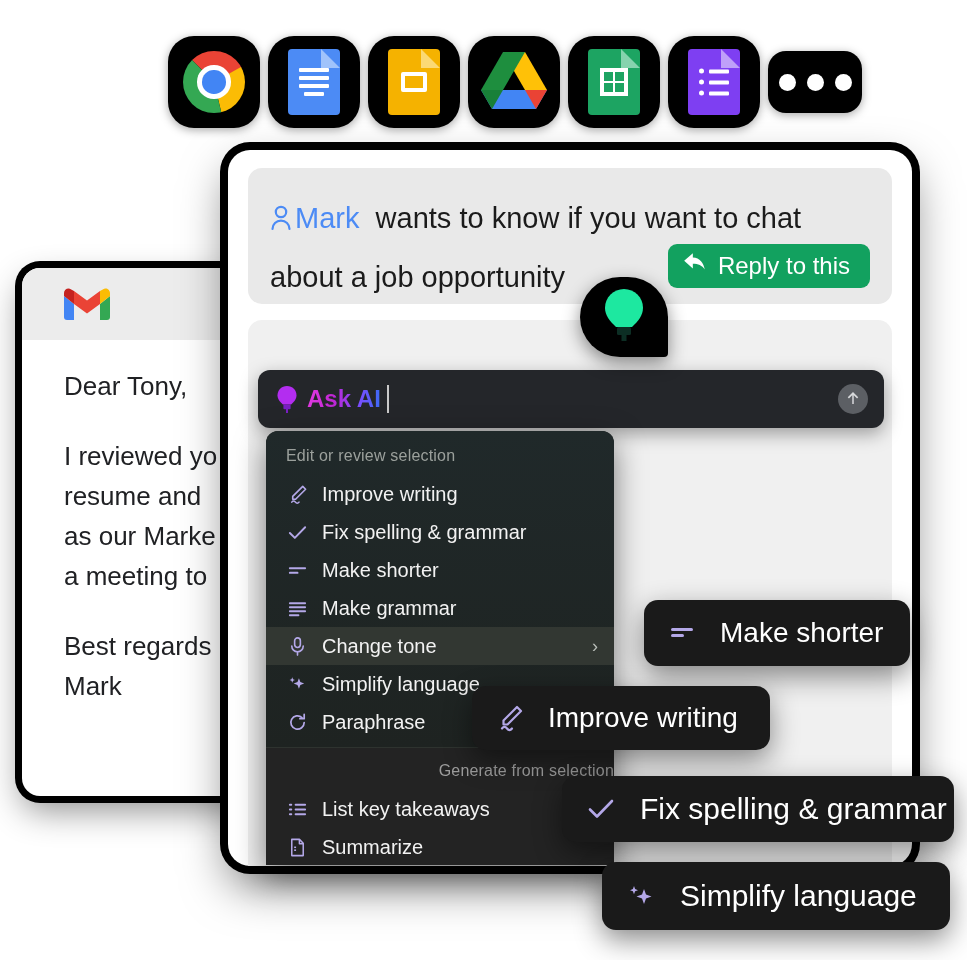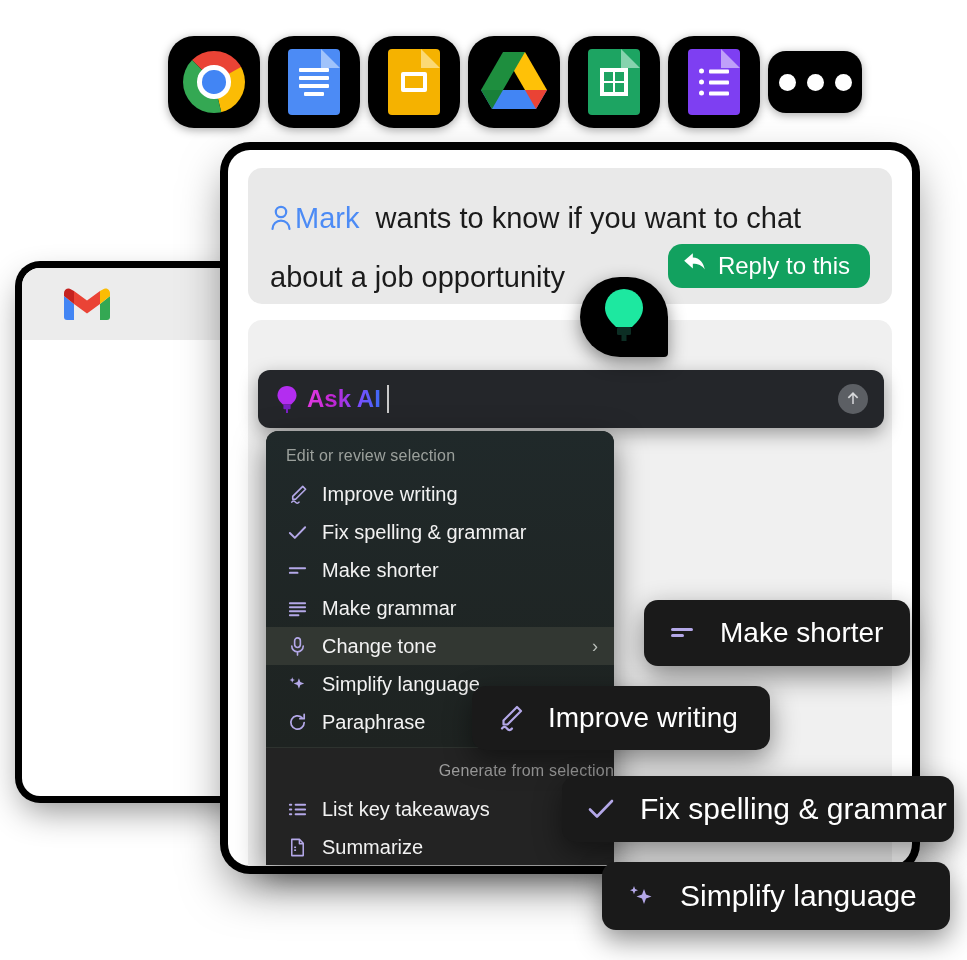--- a/index.html
+++ b/index.html
@@ -74,21 +74,21 @@
   
   .notif {
     position: absolute; left: 20px; top: 18px; width: 644px; height: 136px;
     background: #E9E9E9; border-radius: 14px; padding: 22px 22px 0 22px;
   }
   .notif-text { font-size: 29px; line-height: 56px; color: #1b1b1b; }
   .notif-text .who { color: #4C8BF5; font-weight: 400; }
   .person-ico { display: inline-block; vertical-align: -3px; margin-right: 3px; }
   .reply-btn {
     position: absolute; right: 22px; bottom: 16px;
-    background: #12A15F; color: #fff; border: none; border-radius: 14px;
+    background: #12A15F; color: #fff; border: none; border-radius: 9px;
     height: 44px; padding: 0 20px 0 14px; display: flex; align-items: center; gap: 10px;
     font-size: 24px; font-family: "Liberation Sans", sans-serif; cursor: pointer;
   }
   .reply-btn svg { width: 26px; height: 26px; }
 
   
   .content-area {
     position: absolute; left: 20px; top: 170px; width: 644px; height: 586px;
     background: #F0F0F0; border-radius: 14px;
   }
@@ -262,20 +262,33 @@
         <svg viewBox="0 0 46 34">
           <path d="M3 33h7V17L0 9v21a3 3 0 0 0 3 3z" fill="#4285F4"></path>
           <path d="M36 33h7a3 3 0 0 0 3-3V9l-10 8v16z" fill="#34A853"></path>
           <path d="M36 4v13l10-8V6c0-3.7-4.2-5.8-7.2-3.6L36 4z" fill="#FBBC04"></path>
           <path d="M10 33V17l13 9.5L36 17v16H10z" fill="#EA4335" opacity="0"></path>
           <path d="M10 17l13 9.5L36 17V4L23 13.5 10 4v13z" fill="#EA4335"></path>
           <path d="M0 6v3l10 8V4L7.2 2.4C4.2.2 0 2.3 0 6z" fill="#C5221F"></path>
         </svg>
       </span>
     </div>
+    <div class="gmail-body">
+      <p>Dear Tony,</p>
+      <p>
+        <span>I reviewed yo</span><br>
+        <span>resume and</span><br>
+        <span>as our Marke</span><br>
+        <span>a meeting to</span>
+      </p>
+      <p>
+        <span>Best regards</span><br>
+        <span>Mark</span>
+      </p>
+    </div>
   </div>
 
   <div class="main-panel">
 
     <div class="notif">
       <div class="notif-text">
         <span class="person-ico">
           <svg width="22" height="26" viewBox="0 0 22 26">
             <circle cx="11" cy="7" r="5.2" fill="none" stroke="#4C8BF5" stroke-width="2.2"></circle>
             <path d="M2.5 24c0-5 3.8-8.4 8.5-8.4S19.5 19 19.5 24" fill="none" stroke="#4C8BF5" stroke-width="2.2" stroke-linecap="round"></path>

